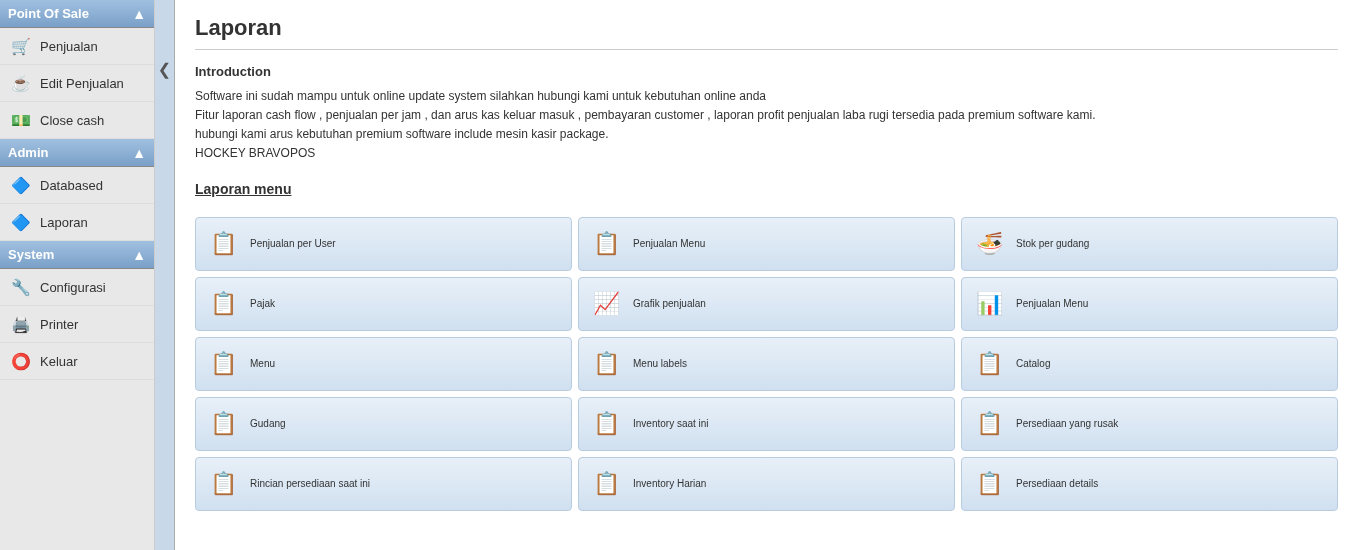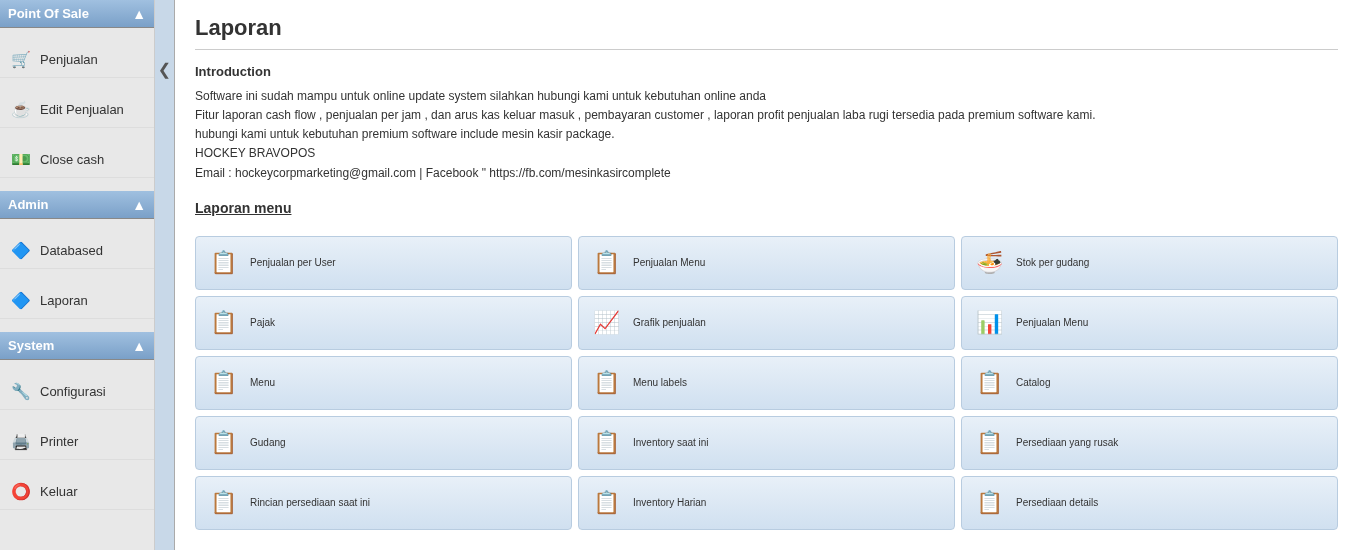--- a/index.html
+++ b/index.html
@@ -7,21 +7,20 @@
 
     
     #sidebar {
       width: 155px;
       min-width: 155px;
       background: #e8e8e8;
       border-right: 1px solid #ccc;
       display: flex;
       flex-direction: column;
       overflow-y: auto;
-      gap: 13px;
     }
 
     .sidebar-section-header {
       background: linear-gradient(to bottom, #a0c0e0, #7aa0c8);
       color: #fff;
       font-weight: bold;
       font-size: 13px;
       padding: 6px 8px;
       display: flex;
       align-items: center;
@@ -214,23 +213,22 @@
     <span class="arrow">❮</span>
   </div>
 
   <div id="content">
     <h1 class="page-title">Laporan</h1>
 
     <div class="intro-section">
       <div class="intro-title">Introduction</div>
       <div>Software ini sudah mampu untuk online update system silahkan hubungi kami untuk kebutuhan online anda</div>
       <div>Fitur laporan cash flow , penjualan per jam , dan arus kas keluar masuk , pembayaran customer , laporan profit penjualan laba rugi tersedia pada premium software kami.</div>
-      <div>hubungi kami untuk kebutuhan premium software include mesin kasir package.</div>
+      <div>hubungi kami arus kebutuhan premium software include mesin kasir package.</div>
       <div>HOCKEY BRAVOPOS</div>
-      <div>Email : hockeycorpmarketing@gmail.com | Facebook " https://fb.com/mesinkasircomplete</div>
     </div>
 
     <div class="section-title">Laporan menu</div>
 
     <div class="report-grid" id="report-grid-container">
     <div class="report-card">
     <span class="report-card-icon" style="color:#cc8800">📋</span>
     <span class="report-card-label">Penjualan per User</span>
   </div>
         <div class="report-card">

